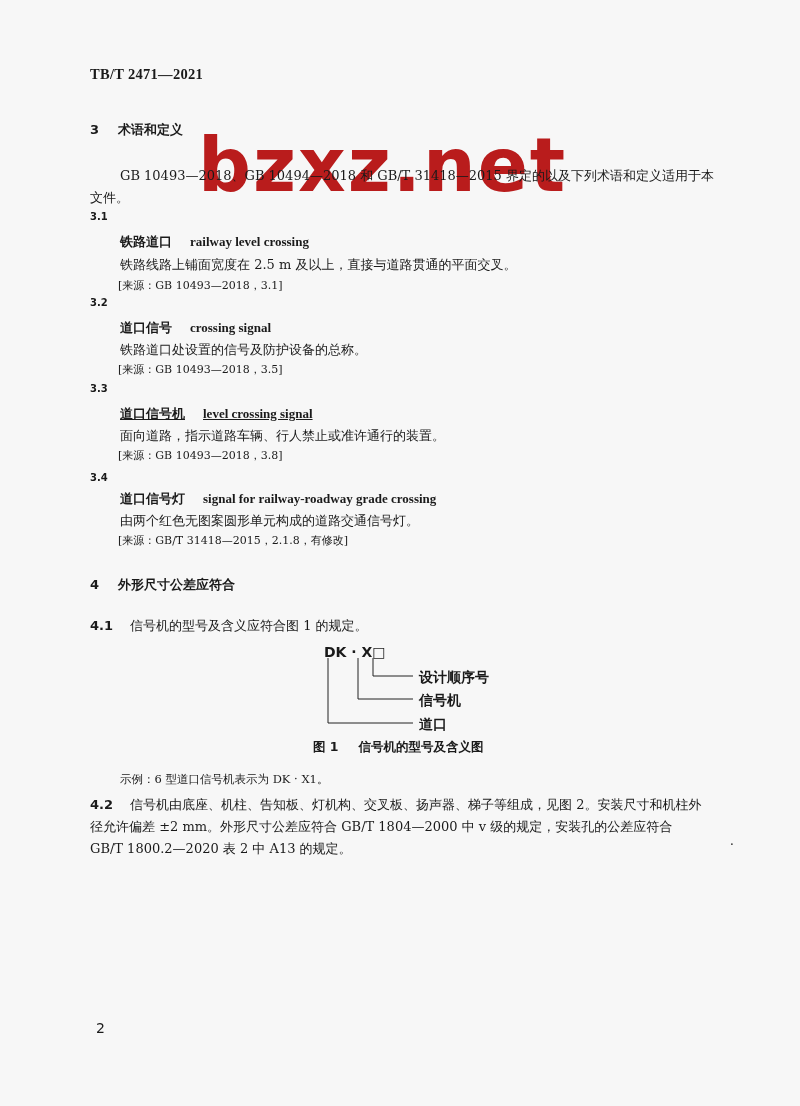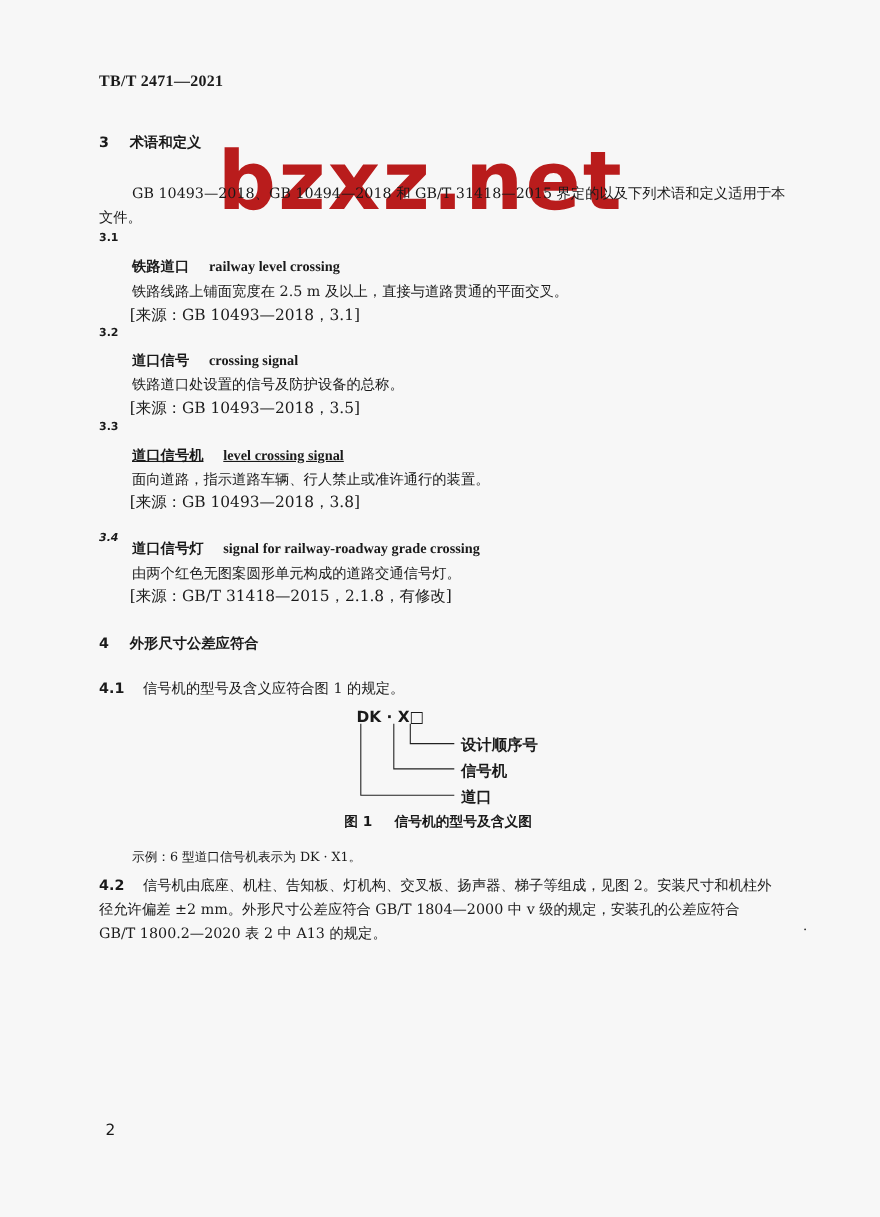--- a/index.html
+++ b/index.html
@@ -27,21 +27,21 @@
   }
   .sec-num { display: inline-block; width: 28px; }
   .para { font-size: 13px; }
   .term-num {
     font-family: "DejaVu Sans", "Liberation Sans", sans-serif;
     font-weight: bold; font-size: 10px; left: 90px;
   }
   .term-title { left: 120px; font-size: 13px; font-weight: bold; }
   .term-title .en { font-family: "Liberation Serif", serif; margin-left: 18px; }
   .def { left: 120px; font-size: 13px; }
-  .src { left: 118px; font-size: 14px; }
+  .src { left: 118px; font-size: 11px; }
   .figure { left: 318px; top: 640px; width: 180px; height: 90px; }
   .fig-label {
     font-family: "DejaVu Sans", "Liberation Sans", sans-serif;
     font-weight: bold; font-size: 14px; position: absolute;
   }
   .fig-code { left: 6px; top: 4px; }
   .fig-caption {
     left: 313px; top: 739px;
     font-family: "DejaVu Sans", "Liberation Sans", sans-serif;
     font-weight: bold; font-size: 12.5px;
@@ -82,21 +82,21 @@
   <div class="abs def" style="top:341px;">铁路道口处设置的信号及防护设备的总称。</div>
   <div class="abs src" style="top:362px;">[来源：GB 10493—2018，3.5]</div>
 
   <div class="abs term-num" style="top:383px;">3.3</div>
   <div class="abs term-title" style="top:405px;text-decoration:underline;">
     <span>道口信号机</span><span class="en">level crossing signal</span>
   </div>
   <div class="abs def" style="top:427px;">面向道路，指示道路车辆、行人禁止或准许通行的装置。</div>
   <div class="abs src" style="top:448px;">[来源：GB 10493—2018，3.8]</div>
 
-  <div class="abs term-num" style="top:484px;font-style:italic;">3.4</div>
+  <div class="abs term-num" style="top:472px;">3.4</div>
   <div class="abs term-title" style="top:490px;">
     <span>道口信号灯</span><span class="en">signal for railway-roadway grade crossing</span>
   </div>
   <div class="abs def" style="top:512px;">由两个红色无图案圆形单元构成的道路交通信号灯。</div>
   <div class="abs src" style="top:533px;">[来源：GB/T 31418—2015，2.1.8，有修改]</div>
 
   <div class="abs sec-title" style="left:90px; top:576px;">
     <span class="sec-num">4</span><span>外形尺寸公差应符合</span>
   </div>
 

